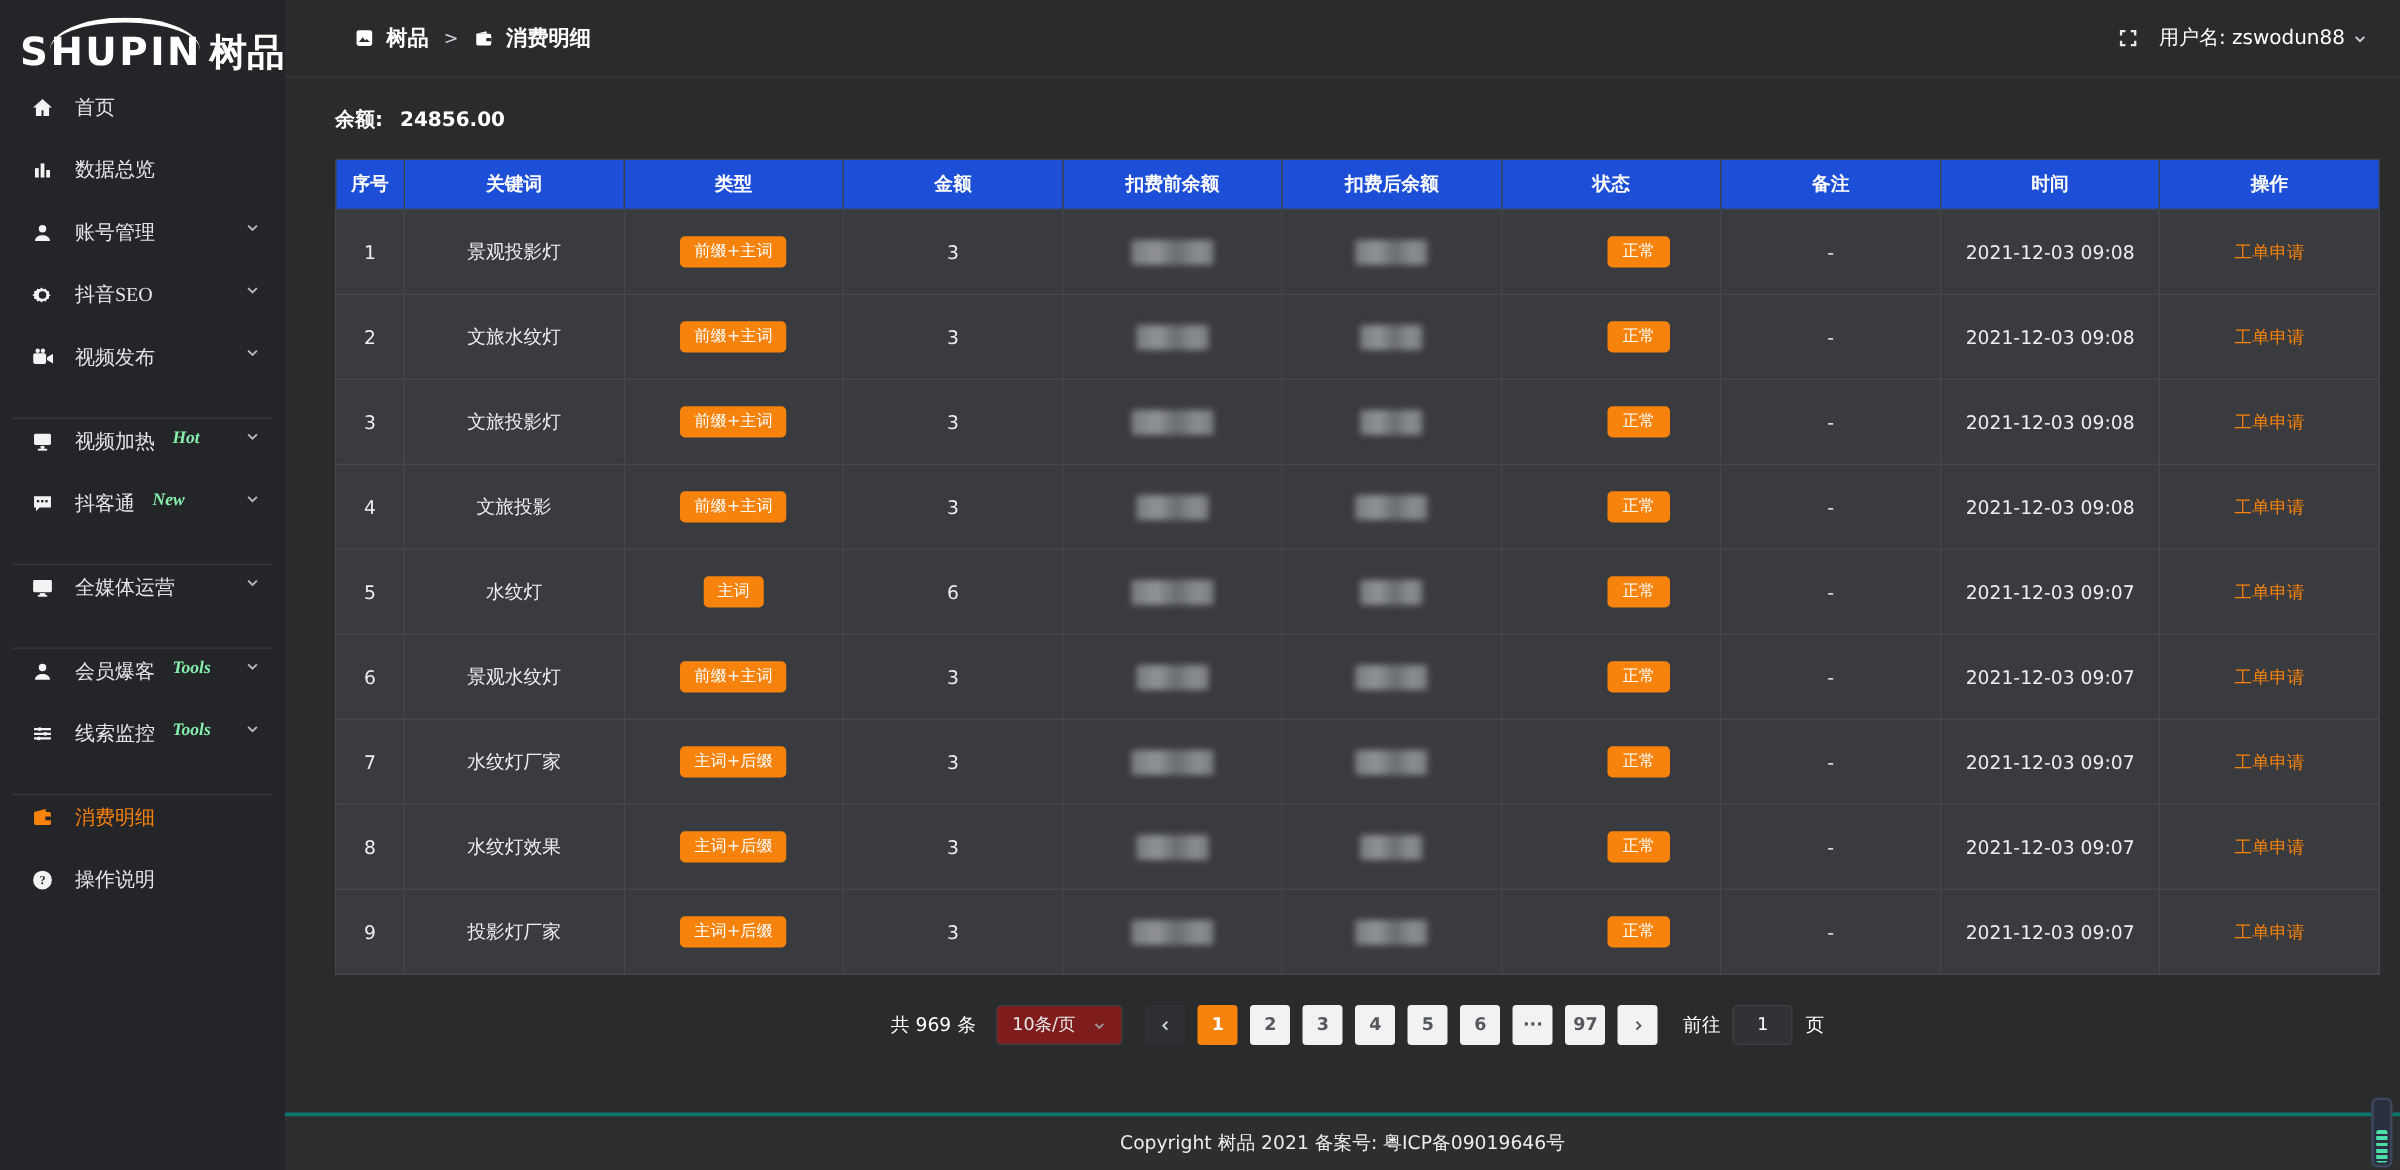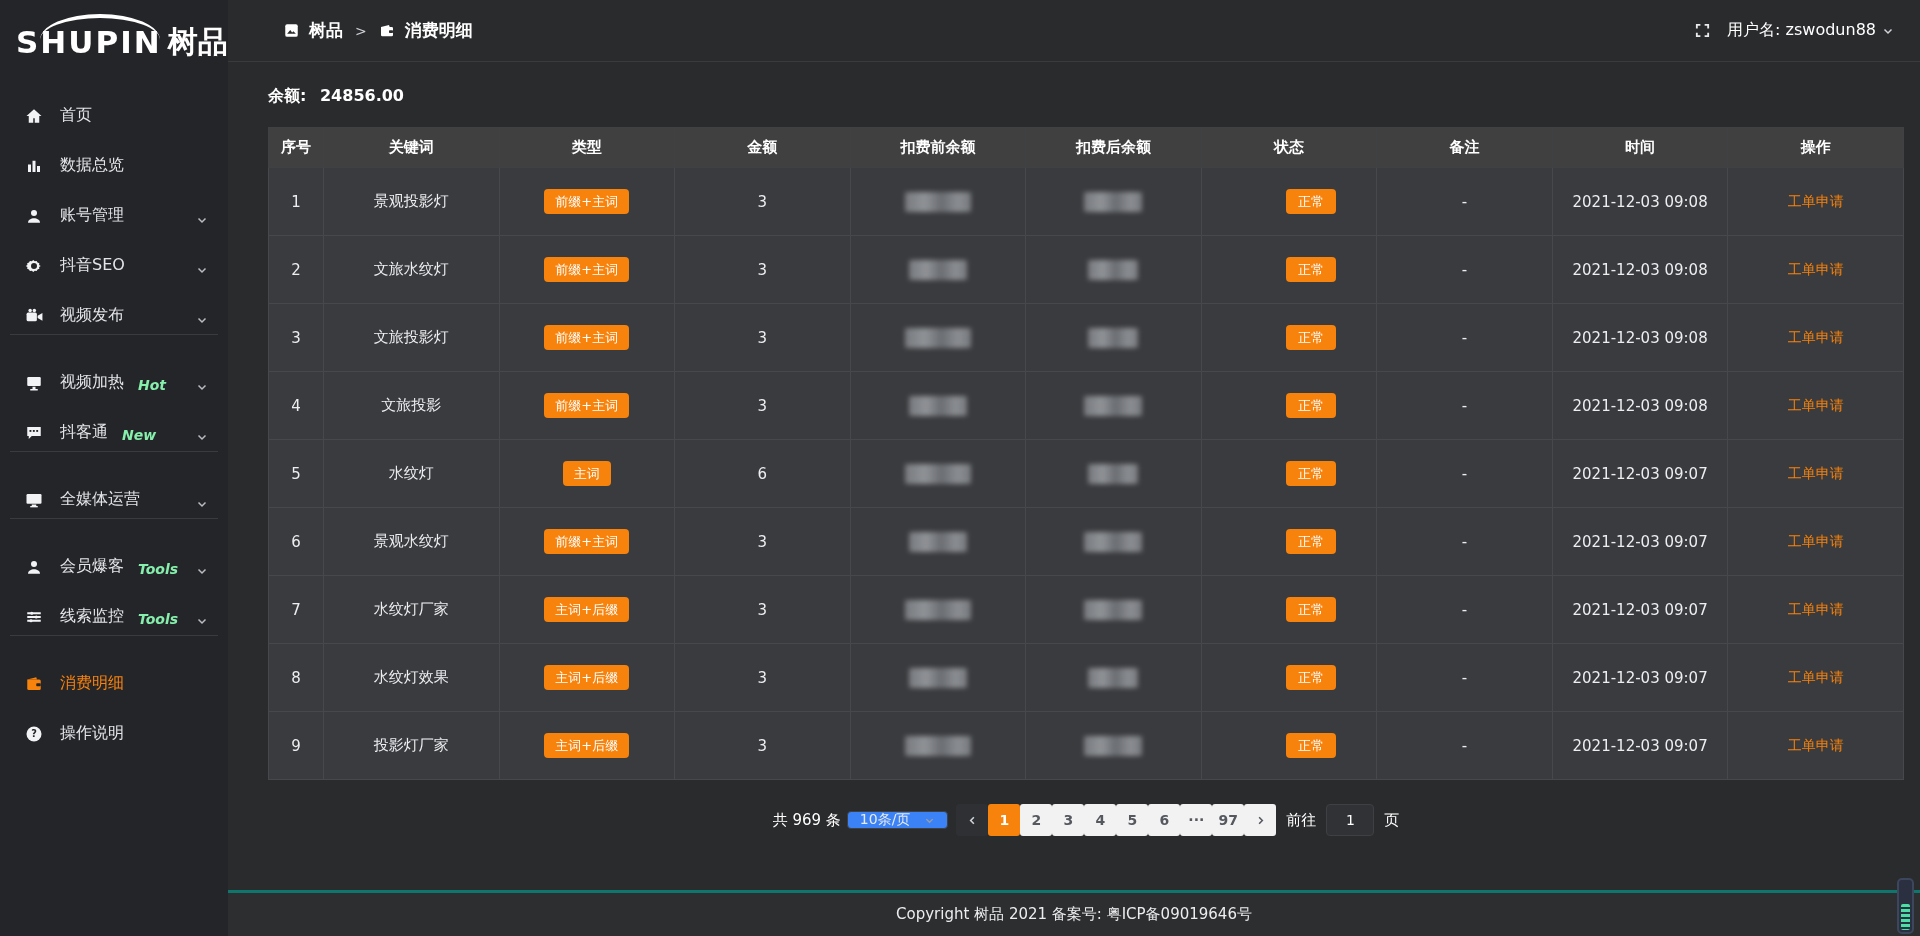--- a/index.html
+++ b/index.html
@@ -18,22 +18,22 @@
     display:flex; align-items:center; white-space:nowrap;
   }
   .logo-arc {
     position:absolute; left:40px; top:4px; width:120px; height:26px;
     border-top:4px solid #fff; border-radius:50% 50% 0 0 / 100% 100% 0 0;
   }
   .logo-en { font-size:31px; font-weight:bold; letter-spacing:2px; color:#fff; }
   .logo-cn { font-size:30px; font-weight:bold; margin-left:6px; color:#fff; }
   .menu { flex:1; padding-top:8px; }
   .mi {
-    height:50px; display:flex; align-items:flex-end; padding:0 20px 0 24px;
-    color:#e3e5e8; font-size:16px; cursor:pointer;
+    height:50px; display:flex; align-items:flex-start; padding:0 20px 0 24px;
+    color:#e3e5e8; font-size:16px; cursor:pointer;font-family:Liberation Serif, serif;
   }
   .mi .ic { width:20px; height:20px; margin-right:16px; display:flex; align-items:center; justify-content:center; color:#f2f3f5; flex-shrink:0; }
   .mi .chev { margin-left:auto; color:#b9bcc2; display:flex; }
   .mi.active, .mi.active .ic { color:#f7820c; }
   .tag { font-style:italic; font-weight:bold; font-size:14px; margin-left:14px; letter-spacing:0; }
   .tag-red { color:#86efac; }
   .tag-vip { color:#f5a623; }
   .sdiv { height:1px; background:#3a3b3f; margin:8px 10px; }
   
   .main { flex:1; display:flex; flex-direction:column; min-width:0; }
@@ -48,21 +48,21 @@
   .fs-ic { display:flex; color:#e8eaec; cursor:pointer; }
   .uname { display:flex; align-items:center; gap:6px; cursor:pointer; }
   .uchev { display:flex; color:#cfd2d8; }
   .content { flex:1; padding:22px 16px 0 40px; display:flex; flex-direction:column; }
   .balance { font-size:16px; font-weight:bold; color:#fff; margin:2px 0 20px 0; }
   .balance .bval { margin-left:8px; }
   
   table { width:100%; border-collapse:collapse; table-layout:fixed; }
   col.c-no { width:55px; }
   th {
-    background:#404040; height:40px; font-size:15px; font-weight:bold; color:#fff;
+    background:#1d4ed8; height:40px; font-size:15px; font-weight:bold; color:#fff;
     border:1px solid #404144; text-align:center;
   }
   td {
     background:#3a3b3e; height:68px; font-size:15px; color:#eceef0;
     border:1px solid #47484c; text-align:center; vertical-align:middle;
   }
   .badge {
     display:inline-block; background:#f7820c; color:#fff; font-size:13px;
     padding:5px 11px; border-radius:4px; line-height:1.2; cursor:default;
   }
@@ -72,26 +72,26 @@
   }
   .op-link { color:#f7820c; font-size:14px; cursor:pointer; }
   .blob {
     height:20px; margin:0 auto; border-radius:2px; opacity:.9;
     background:linear-gradient(90deg,#7e8186,#9a9da1 30%,#6f7277 55%,#94979b 80%,#7e8186);
     filter:blur(2.5px);
   }
   .blob.w1 { width:66px; } .blob.w2 { width:58px; } .blob.w3 { width:50px; }
   
   .pager {
-    display:flex; align-items:center; justify-content:center; 
+    display:flex; align-items:center; justify-content:center; gap:10px;
     margin-top:24px; font-size:15px; color:#fff;
   }
   .ptotal { margin-right:6px; }
   .psize {
-    background:#3b82f6; border:1px solid #3f4043; border-radius:4px; height:18px;
+    background:#7f1d1d; border:1px solid #3f4043; border-radius:4px; height:32px;
     display:flex; align-items:center; gap:14px; padding:0 12px; font-size:14px;
     color:#e8eaec; cursor:pointer; margin-right:8px;
   }
   .psize .chev { display:flex; color:#9a9da3; }
   .pbtn {
     min-width:32px; height:32px; border-radius:3px; background:#f2f2f3; color:#55585f;
     display:flex; align-items:center; justify-content:center; font-size:14px;
     font-weight:bold; cursor:pointer; padding:0 6px;
   }
   .pbtn.dark { background:#2f3033; color:#cfd3da; }

